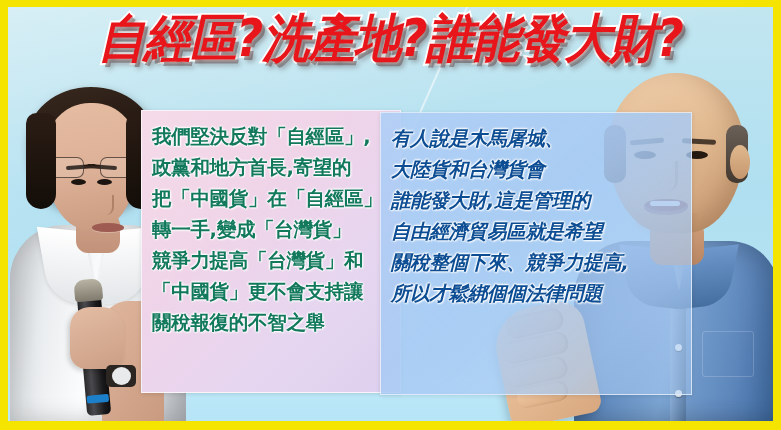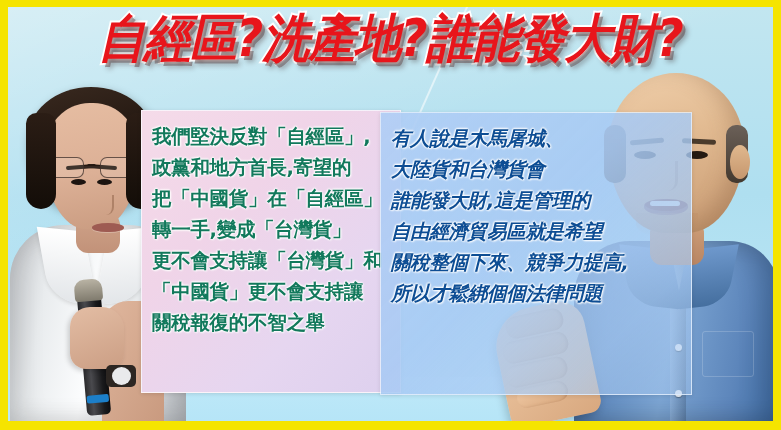--- a/index.html
+++ b/index.html
@@ -382,21 +382,21 @@
         <div class="m-finger" style="top:54px;left:4px;width:62px;height:22px;"></div>
         <div class="m-finger" style="top:78px;left:10px;width:52px;height:20px;"></div>
       </div>
     </div>
 
     <div class="quote-box" id="quote-left">
       <div class="q-line">我們堅決反對「自經區」,</div>
       <div class="q-line">政黨和地方首長,寄望的</div>
       <div class="q-line">把「中國貨」在「自經區」</div>
       <div class="q-line">轉一手,變成「台灣貨」</div>
-      <div class="q-line">更不會支持讓「台灣貨」和</div>
+      <div class="q-line">競爭力提高「台灣貨」和</div>
       <div class="q-line">「中國貨」更不會支持讓</div>
       <div class="q-line">關稅報復的不智之舉</div>
     </div>
 
     <div class="quote-box" id="quote-right">
       <div class="q-line">有人說是木馬屠城、</div>
       <div class="q-line">大陸貨和台灣貨會</div>
       <div class="q-line">誰能發大財,這是管理的</div>
       <div class="q-line">自由經濟貿易區就是希望</div>
       <div class="q-line">關稅整個下來、競爭力提高,</div>

